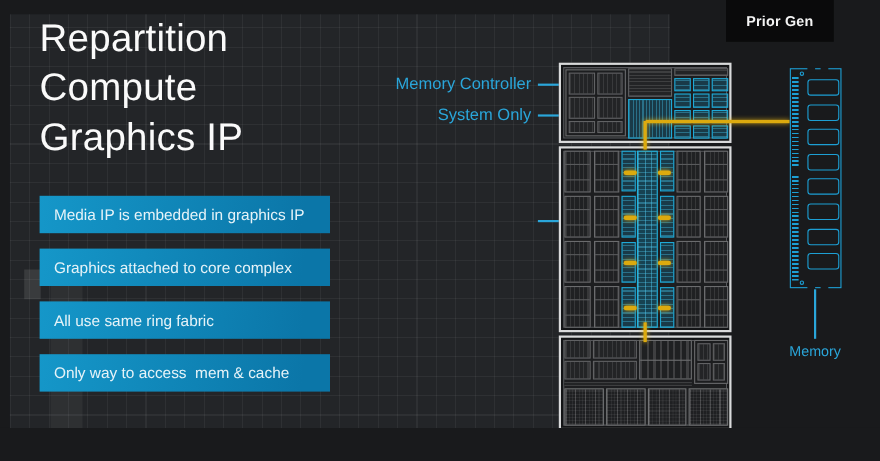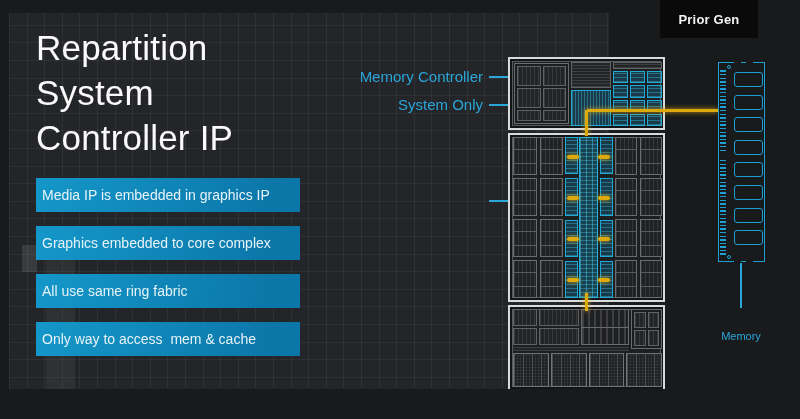--- a/index.html
+++ b/index.html
@@ -21,29 +21,29 @@
   .decor-a{position:absolute;left:22px;top:245px;width:15px;height:27px;background:rgba(255,255,255,.10);}
   .decor-b{position:absolute;left:46px;top:258px;width:29px;height:144px;background:rgba(255,255,255,.05);}
   
   .badge{
     position:absolute;left:660px;top:0;width:98px;height:38px;
     background:#0a0a0b;color:#f4f4f4;font-size:13px;font-weight:700;
     display:flex;align-items:center;justify-content:center;letter-spacing:.2px;
   }
   
   .title{
-    position:absolute;left:36px;top:25px;margin:0;
+    position:absolute;left:36px;top:12px;margin:0;
     color:#fafafa;font-size:35px;font-weight:400;line-height:45px;letter-spacing:.2px;
   }
   
   .bullet{
     position:absolute;left:36px;width:264px;height:34px;
     background:linear-gradient(100deg,#1597c9 0%,#0b76a8 90%);
     color:#e6f3f8;font-size:14px;display:flex;align-items:center;
-    padding-left:6px;white-space:pre;
+    padding-left:13px;white-space:pre;
   }
   .b1{top:178px}.b2{top:226px}.b3{top:274px}.b4{top:322px}
   
   .lbl{
     position:absolute;color:#2aa6da;font-size:15px;line-height:14px;
     text-align:right;right:317px;width:200px;
   }
   .lbl-mc{top:70px}.lbl-sa{top:98px}.lbl-ca{top:194px}
   .lead{position:absolute;height:1.5px;background:#2aa6da;}
   .lead-mc{left:489px;top:76px;width:119px;}
@@ -120,37 +120,37 @@
   
   .dimm{position:absolute;left:718px;top:62px;width:47px;height:200px;border:1px solid #1d9fd4;background:#191a1c;}
   .pins{position:absolute;left:1px;width:6px;background:repeating-linear-gradient(0deg,#1d9fd4 0 1.5px, transparent 1.5px 3.6px);}
   .pins-top{top:6px;height:82px;}
   .pins-bot{top:96px;height:96px;}
   .notch{position:absolute;width:7px;height:5px;background:#191a1c;}
   .hole{position:absolute;width:4px;height:4px;border:1px solid #1d9fd4;border-radius:50%;}
   .chips{position:absolute;left:15px;top:9px;display:flex;flex-direction:column;gap:7.6px;}
   .chip{width:29px;height:15px;border:1.5px solid #1d9fd4;border-radius:3px;}
   .memline{position:absolute;left:740px;top:263px;width:1.5px;height:45px;background:#2aa6da;}
-  .lbl-mem{position:absolute;left:700px;top:312px;width:82px;text-align:center;color:#2aa6da;font-size:11px;margin-top:18px;}
+  .lbl-mem{position:absolute;left:700px;top:312px;width:82px;text-align:center;color:#2aa6da;font-size:13px;}
 </style>
 </head>
 <body>
 
 <div class="stage">
 
   <div class="grid-panel"></div>
   <div class="decor-a"></div>
   <div class="decor-b"></div>
 
   <div class="badge">Prior Gen</div>
 
-  <h1 class="title"><span>Repartition</span><br><span>System</span><br><span>Controller IP</span></h1>
+  <h1 class="title"><span>Repartition</span><br><span>Compute</span><br><span>Graphics IP</span></h1>
 
   <div class="bullet b1">Media IP is embedded in graphics IP</div>
-  <div class="bullet b2">Graphics embedded to core complex</div>
+  <div class="bullet b2">Graphics attached to core complex</div>
   <div class="bullet b4">Only way to access  mem &amp; cache</div>
   <div class="bullet b3">All use same ring fabric</div>
 
   <div class="lbl lbl-mc">Memory Controller</div>
   <div class="lead lead-mc"></div>
   <div class="lbl lbl-sa">System Only</div>
   <div class="lead lead-sa"></div>
   <div class="lead lead-ca"></div>
 
   <div>

